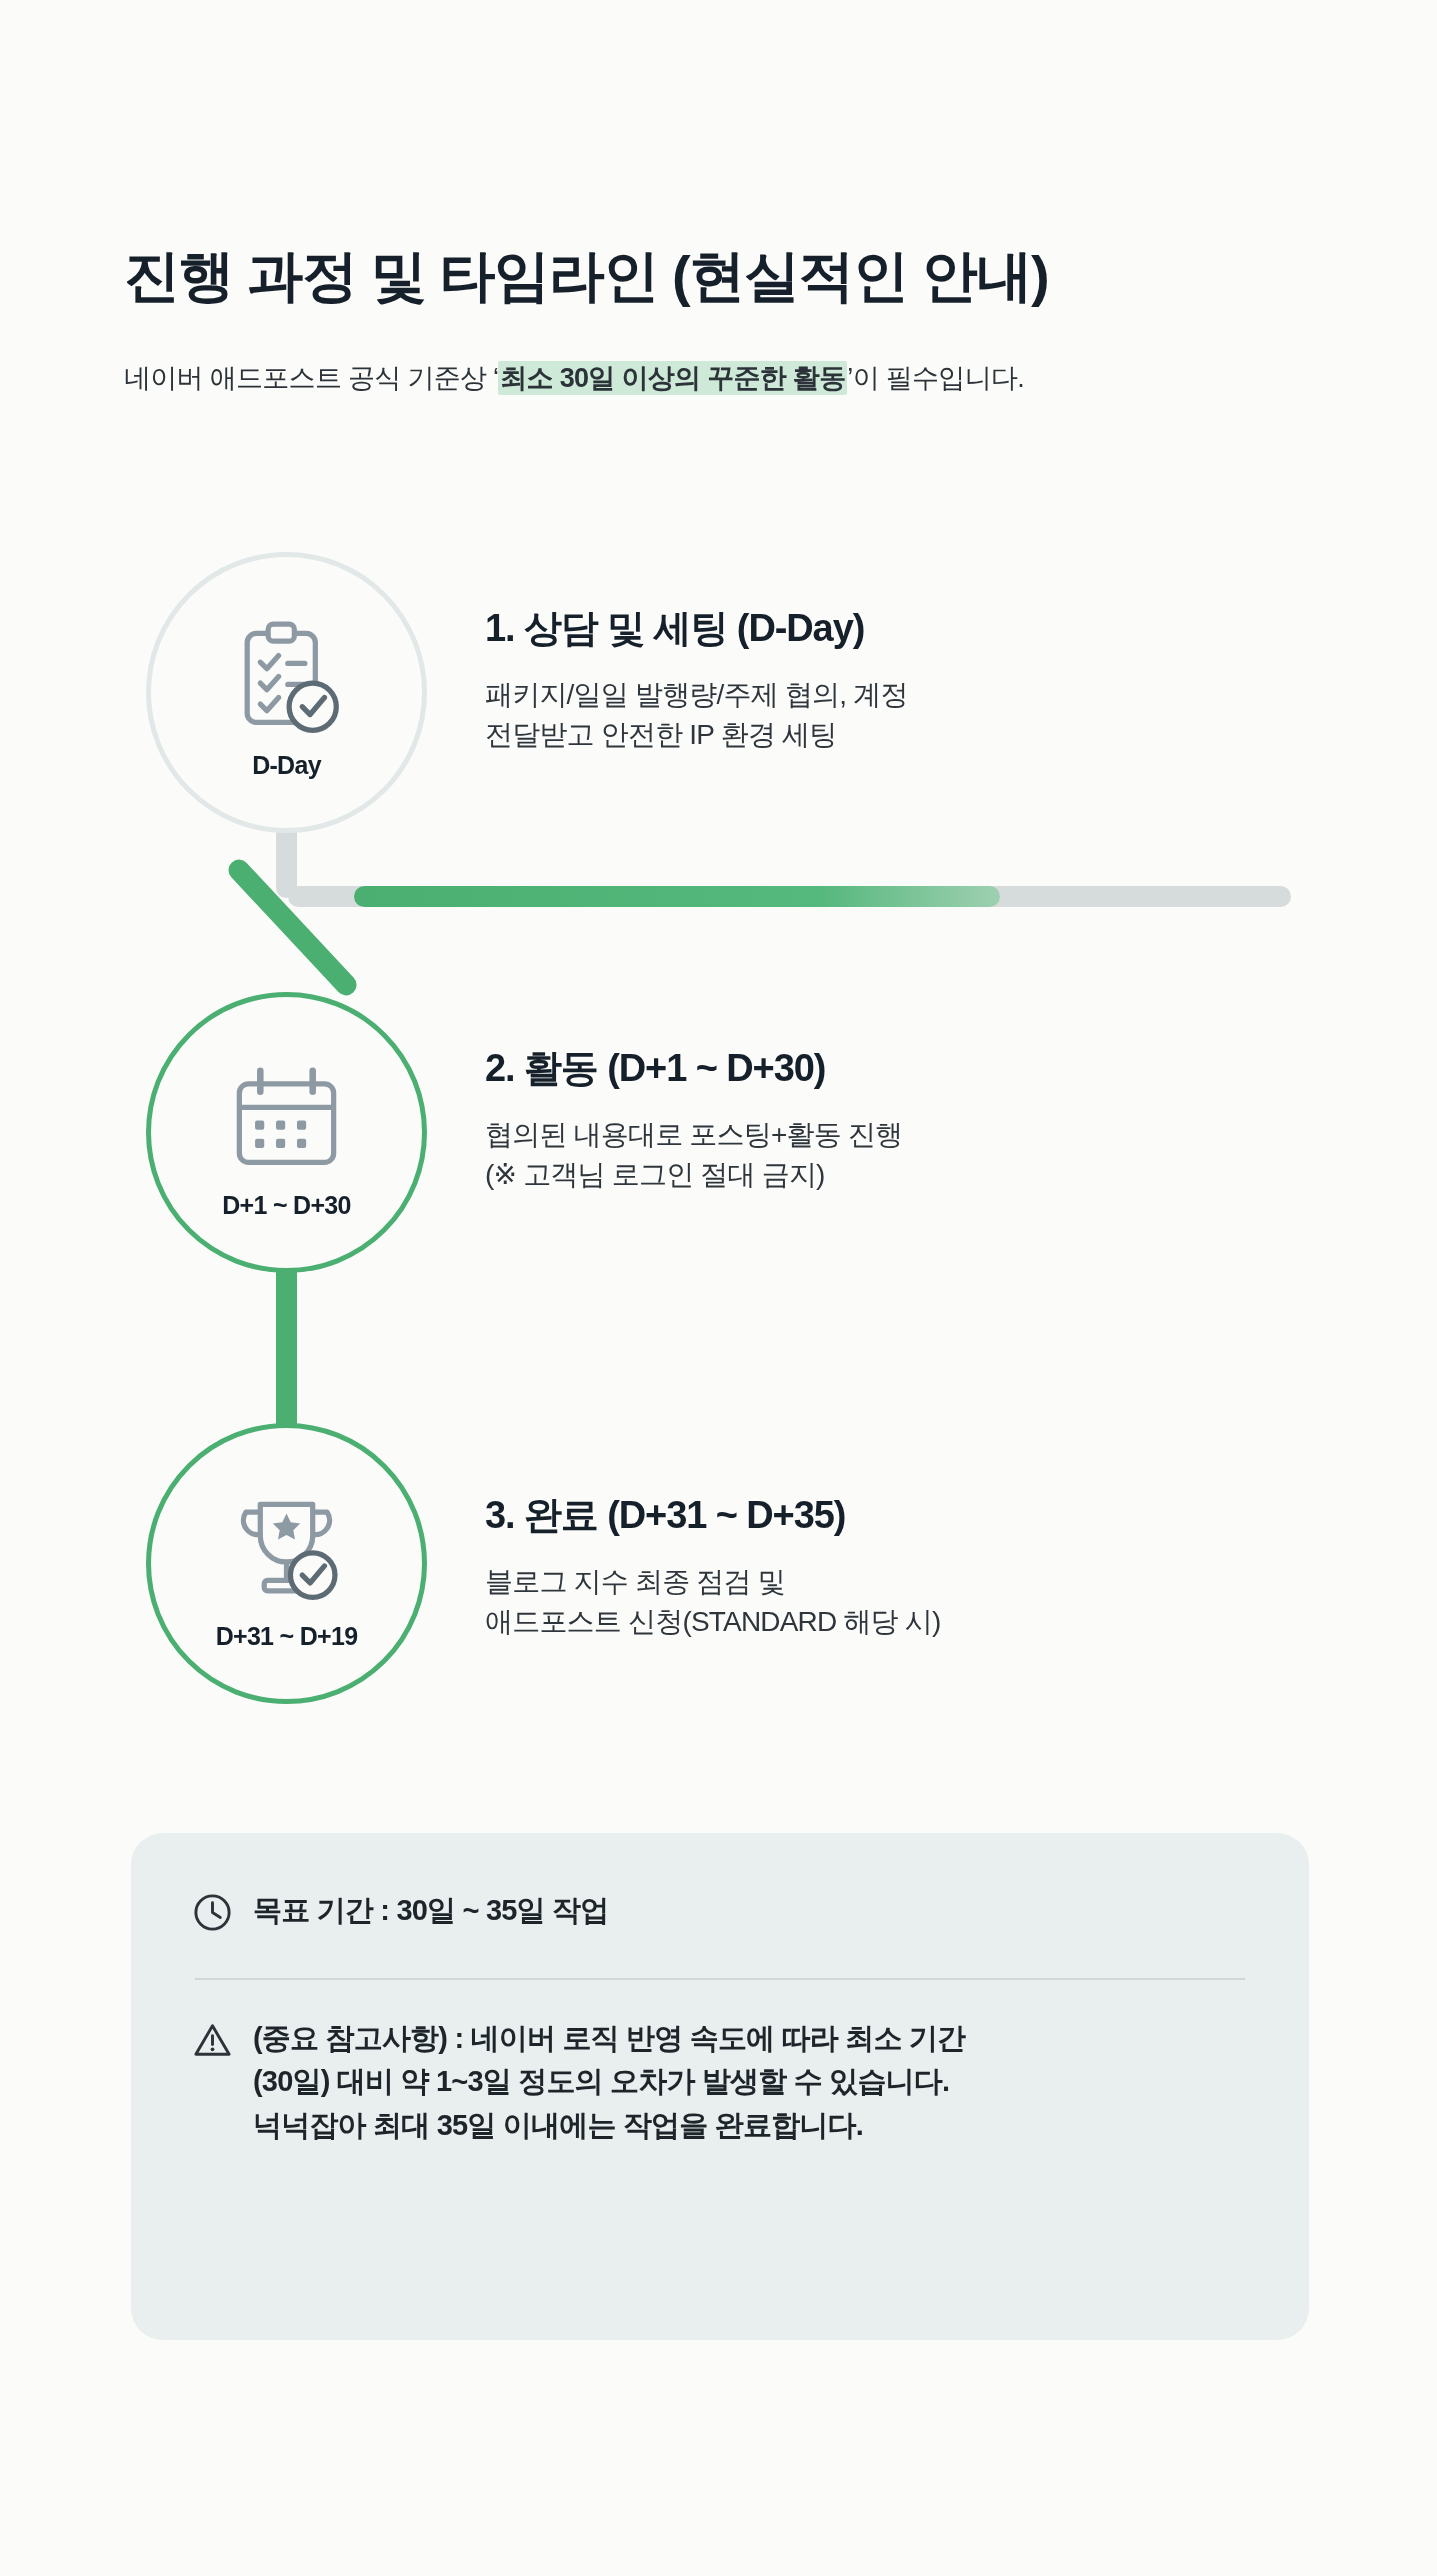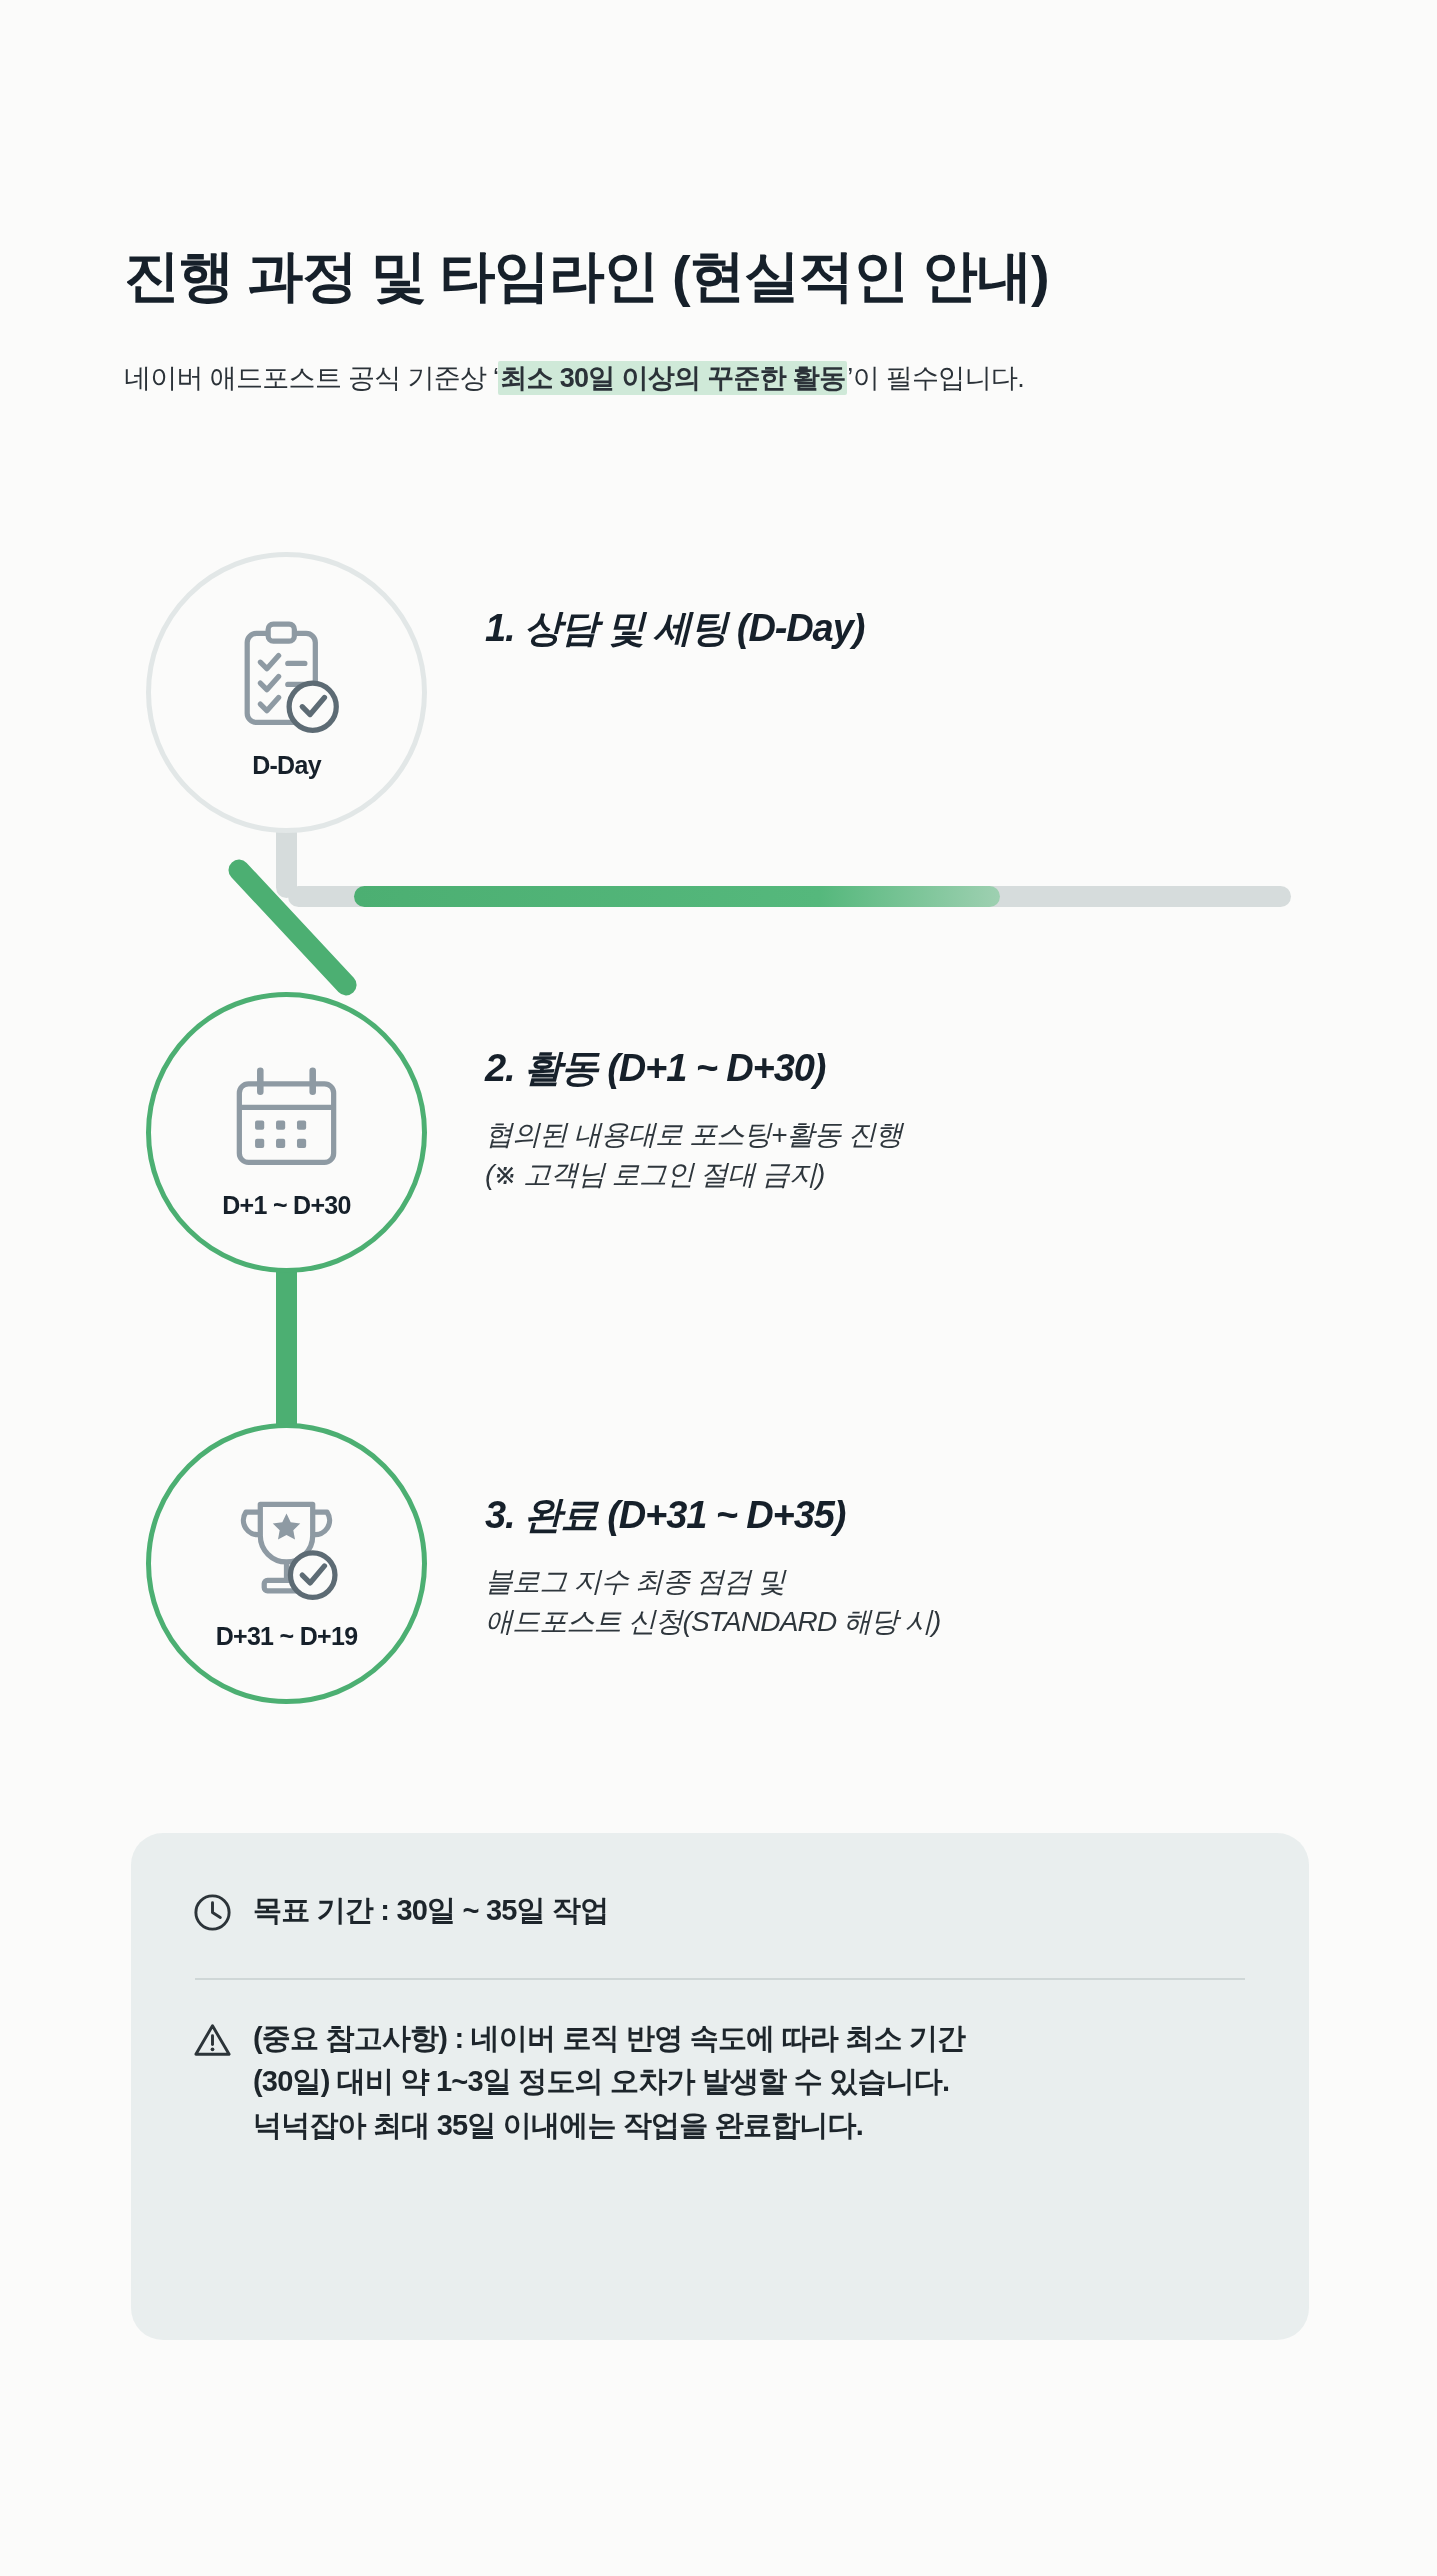--- a/index.html
+++ b/index.html
@@ -121,21 +121,21 @@
   .node-icon { height: 140px; display:flex; align-items:center; justify-content:center; margin-top: 5.6px; }
   .node-label {
     margin-top: 0;
     font-size: 25px;
     font-weight: 700;
     color: #16202a;
     letter-spacing: -0.7px;
     white-space: nowrap;
   }
 
-  .step-text { position: absolute; left: 365px; font-style: italic; }
+  .step-text { position: absolute; left: 365px; }
   .step-1 { top: 51px; }
   .step-2 { top: 491px; }
   .step-3 { top: 922px; margin-top: 16px; }
 
   .step-title {
     font-size: 38px;
     font-weight: 700;
     color: #16202a;
     letter-spacing: -1.1px;
     margin: 0 0 20.6px 0;
@@ -207,20 +207,22 @@
           <line x1="51" y1="53" x2="64" y2="53" stroke="#8e9aa3" stroke-width="4" stroke-linecap="round"></line>
           <circle cx="70" cy="70" r="18" fill="#fbfbfa" stroke="#5d6b74" stroke-width="4"></circle>
           <path d="M62 70 l6 6 l11 -13" stroke="#5d6b74" stroke-width="4" stroke-linecap="round" stroke-linejoin="round"></path>
         </svg>
       </div>
       <div class="node-label">D-Day</div>
     </div>
 
     <div class="step-text step-1">
       <div class="step-title">1. 상담 및 세팅 (D-Day)</div>
+      <div class="step-desc">패키지/일일 발행량/주제 협의, 계정
+전달받고 안전한 IP 환경 세팅</div>
     </div>
 
     <div class="node node-2">
       <div class="node-icon">
         <svg width="131" height="131" viewBox="0 0 100 100" fill="none">
           <rect x="14" y="22" width="72" height="60" rx="7" stroke="#8e9aa3" stroke-width="4"></rect>
           <line x1="14" y1="40" x2="86" y2="40" stroke="#8e9aa3" stroke-width="4"></line>
           <line x1="30" y1="12" x2="30" y2="28" stroke="#8e9aa3" stroke-width="5" stroke-linecap="round"></line>
           <line x1="70" y1="12" x2="70" y2="28" stroke="#8e9aa3" stroke-width="5" stroke-linecap="round"></line>
           <g fill="#8e9aa3">

